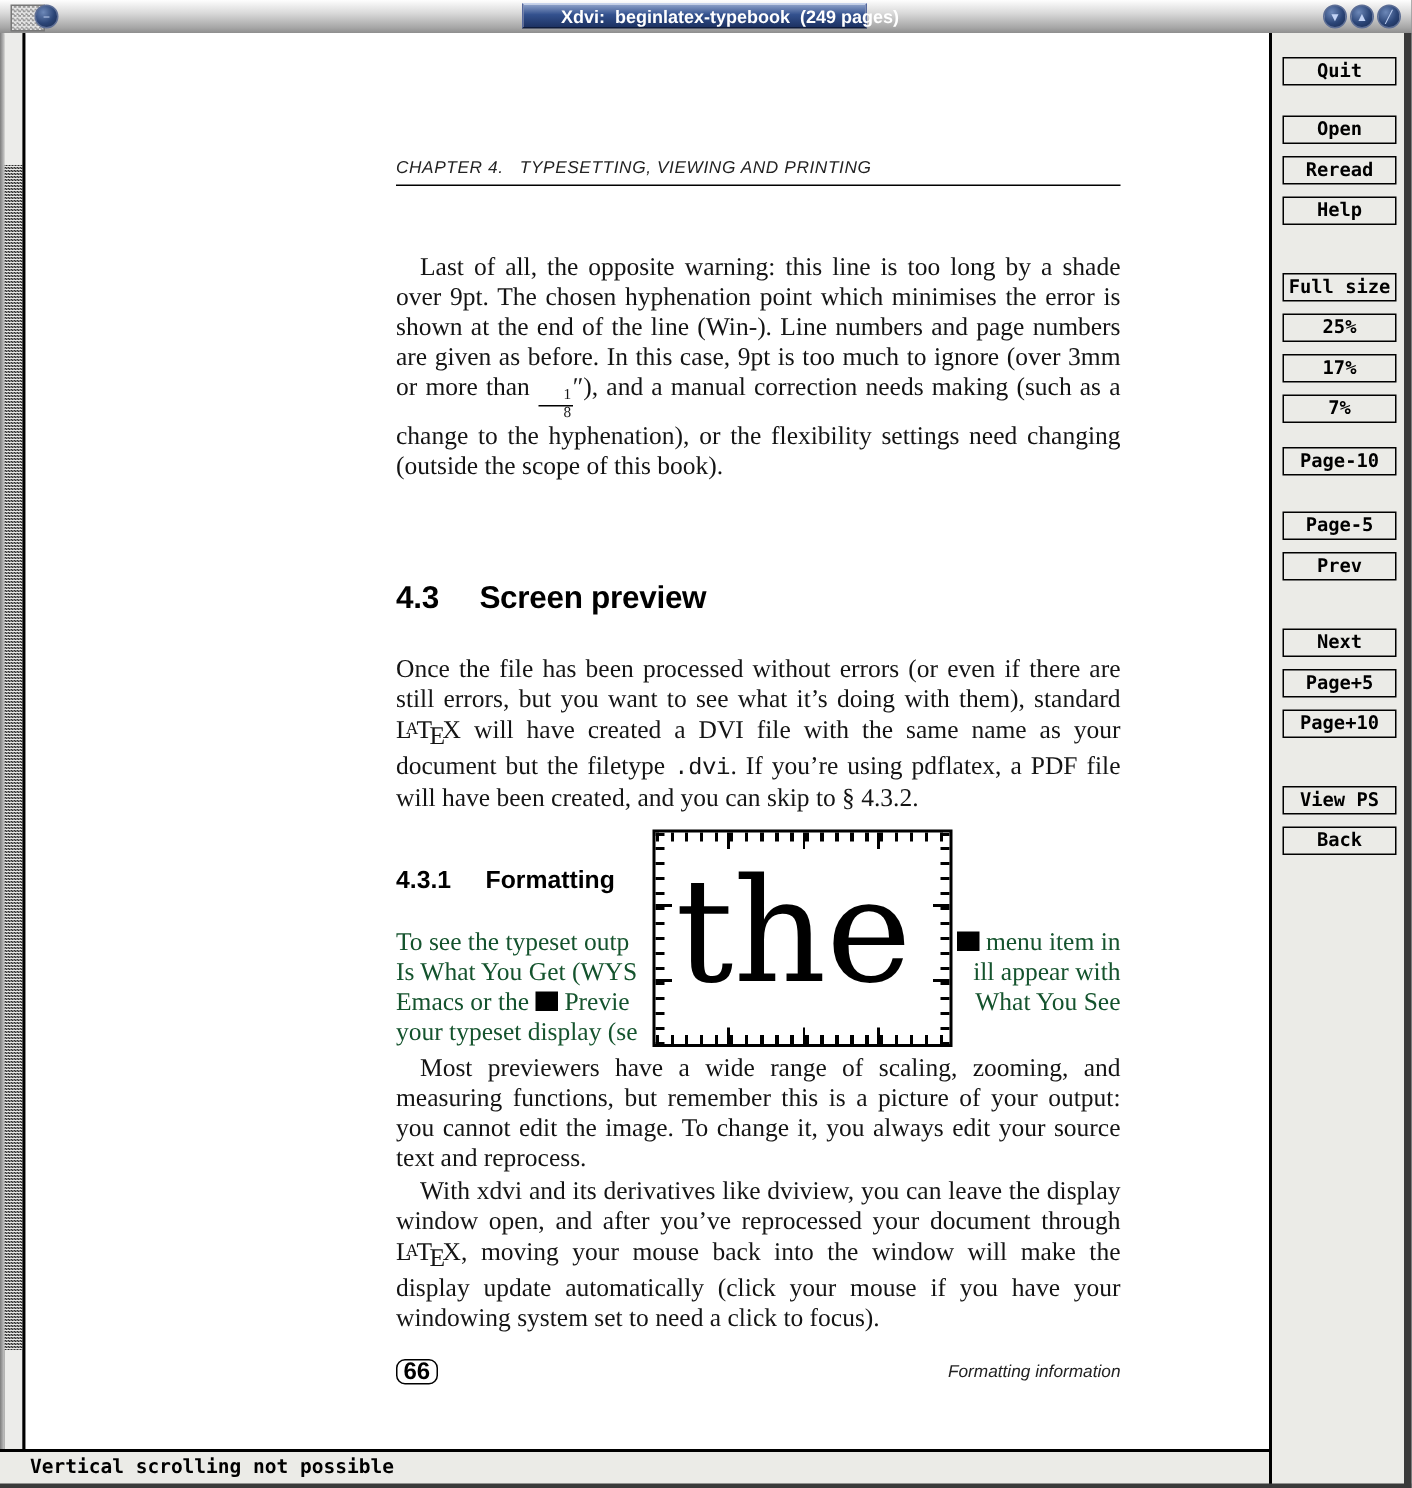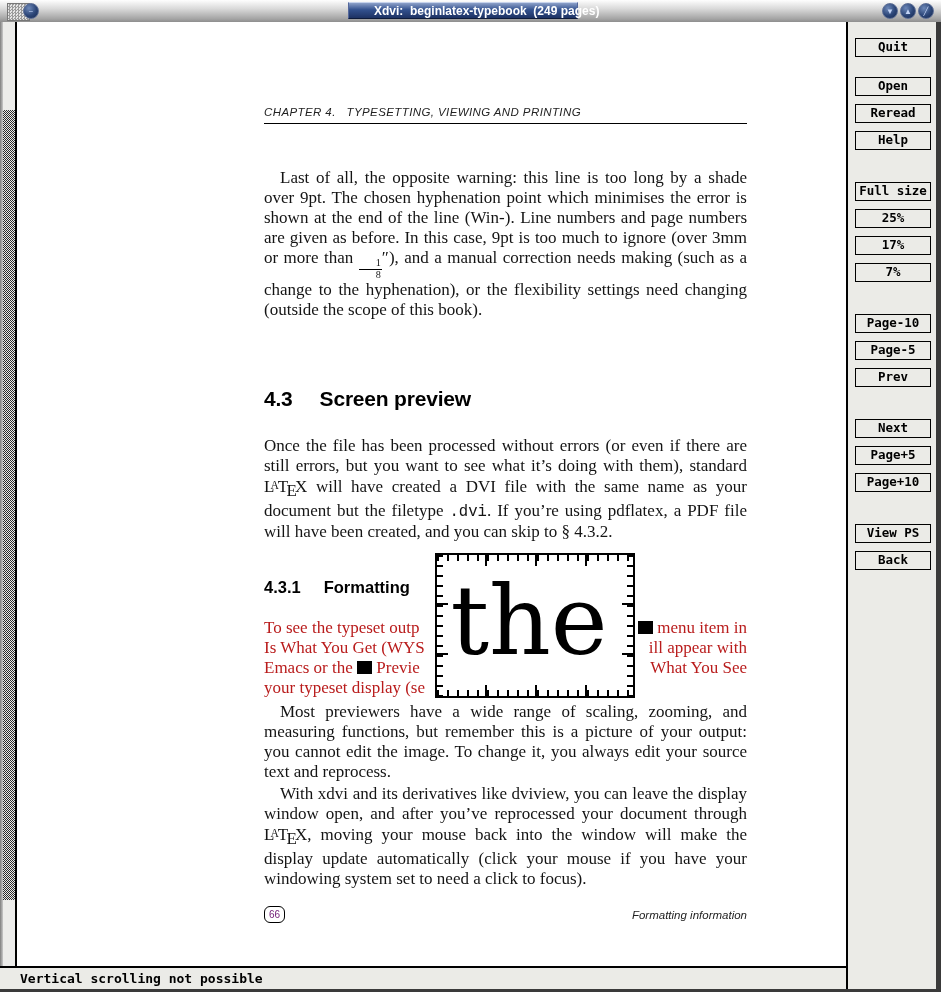--- a/index.html
+++ b/index.html
@@ -53,36 +53,36 @@
   .indent{text-indent:16px;}
   .p-warning{top:146px;}
   .p-once{top:414px;}
   .p-most{top:680px;}
   .p-with{top:762px;}
   .h-sec{position:absolute;left:247px;top:365px;display:flex;gap:27px;
     font-weight:bold;font-size:21px;letter-spacing:-0.2px;color:#000;}
   .h-subsec{position:absolute;left:247px;top:556px;display:flex;gap:23px;
     font-weight:bold;font-size:16.5px;color:#000;}
   .split-para{position:absolute;left:247px;top:596px;width:483px;
-    font-family:"Liberation Serif",serif;font-size:17px;color:#b91c1c;}
+    font-family:"Liberation Serif",serif;font-size:17px;color:#14532d;}
   .split-line{display:flex;justify-content:space-between;height:20px;line-height:20px;}
   .it{}
   .tt{font-family:"Liberation Mono",monospace;font-size:0.92em;}
   .ph-box{display:inline-block;width:15px;height:13px;background:#000;vertical-align:-1px;}
   .latex{white-space:nowrap;}
   .lx-a{font-size:0.68em;vertical-align:0.28em;margin-left:-0.34em;margin-right:-0.1em;}
   .lx-e{vertical-align:-0.2em;margin-left:-0.1em;margin-right:-0.1em;}
   .fracwrap{white-space:nowrap;}
   .frac{display:inline-flex;flex-direction:column;align-items:center;
     font-size:0.6em;line-height:1.05;vertical-align:-0.3em;}
   .frac .num{border-bottom:1px solid #000;padding:0 1px;}
   .footer-row{position:absolute;left:247px;top:884px;width:483px;display:flex;
     justify-content:space-between;align-items:center;}
   .pagenum{border:1.5px solid #000;border-radius:6px;padding:0 4px;
-    font-weight:normal;font-size:10px;line-height:15px;color:#701a75;}
+    font-weight:bold;font-size:16px;line-height:15px;color:#000000;}
   .footer-right{font-style:italic;font-size:11.5px;color:#222;}
 
   
   .magnifier{position:absolute;left:418px;top:531px;width:200px;height:145px;
     background:#fff;border:2px solid #000;box-sizing:border-box;cursor:move;}
   .mag-text{position:absolute;left:0;top:-4px;width:184px;height:140px;
     display:flex;align-items:center;justify-content:center;
     font-family:"DejaVu Serif",serif;font-size:96px;color:#000;}
   .tick{position:absolute;pointer-events:none;}
   .tk-t{left:0;right:0;top:0;height:6px;
@@ -201,21 +201,21 @@
 
   <div class="sidebar" id="sidebar">
       <div class="xbtn" style="top: 16px;">Quit</div>
       <div class="xbtn" style="top: 55px;">Open</div>
       <div class="xbtn" style="top: 82px;">Reread</div>
       <div class="xbtn" style="top: 109px;">Help</div>
       <div class="xbtn" style="top: 160px;">Full size</div>
       <div class="xbtn" style="top: 187px;">25%</div>
       <div class="xbtn" style="top: 214px;">17%</div>
       <div class="xbtn" style="top: 241px;">7%</div>
-      <div class="xbtn" style="top: 292px;">Page-10</div>
+      <div class="xbtn" style="top: 276px;">Page-10</div>
       <div class="xbtn" style="top: 319px; text-align: center;">Page-5</div>
       <div class="xbtn" style="top: 346px;">Prev</div>
       <div class="xbtn" style="top: 397px;">Next</div>
       <div class="xbtn" style="top: 424px;">Page+5</div>
       <div class="xbtn" style="top: 451px;">Page+10</div>
       <div class="xbtn" style="top: 502px;">View PS</div>
       <div class="xbtn" style="top: 529px;">Back</div>
     </div>
 
   <div class="statusbar">Vertical scrolling not possible</div>

